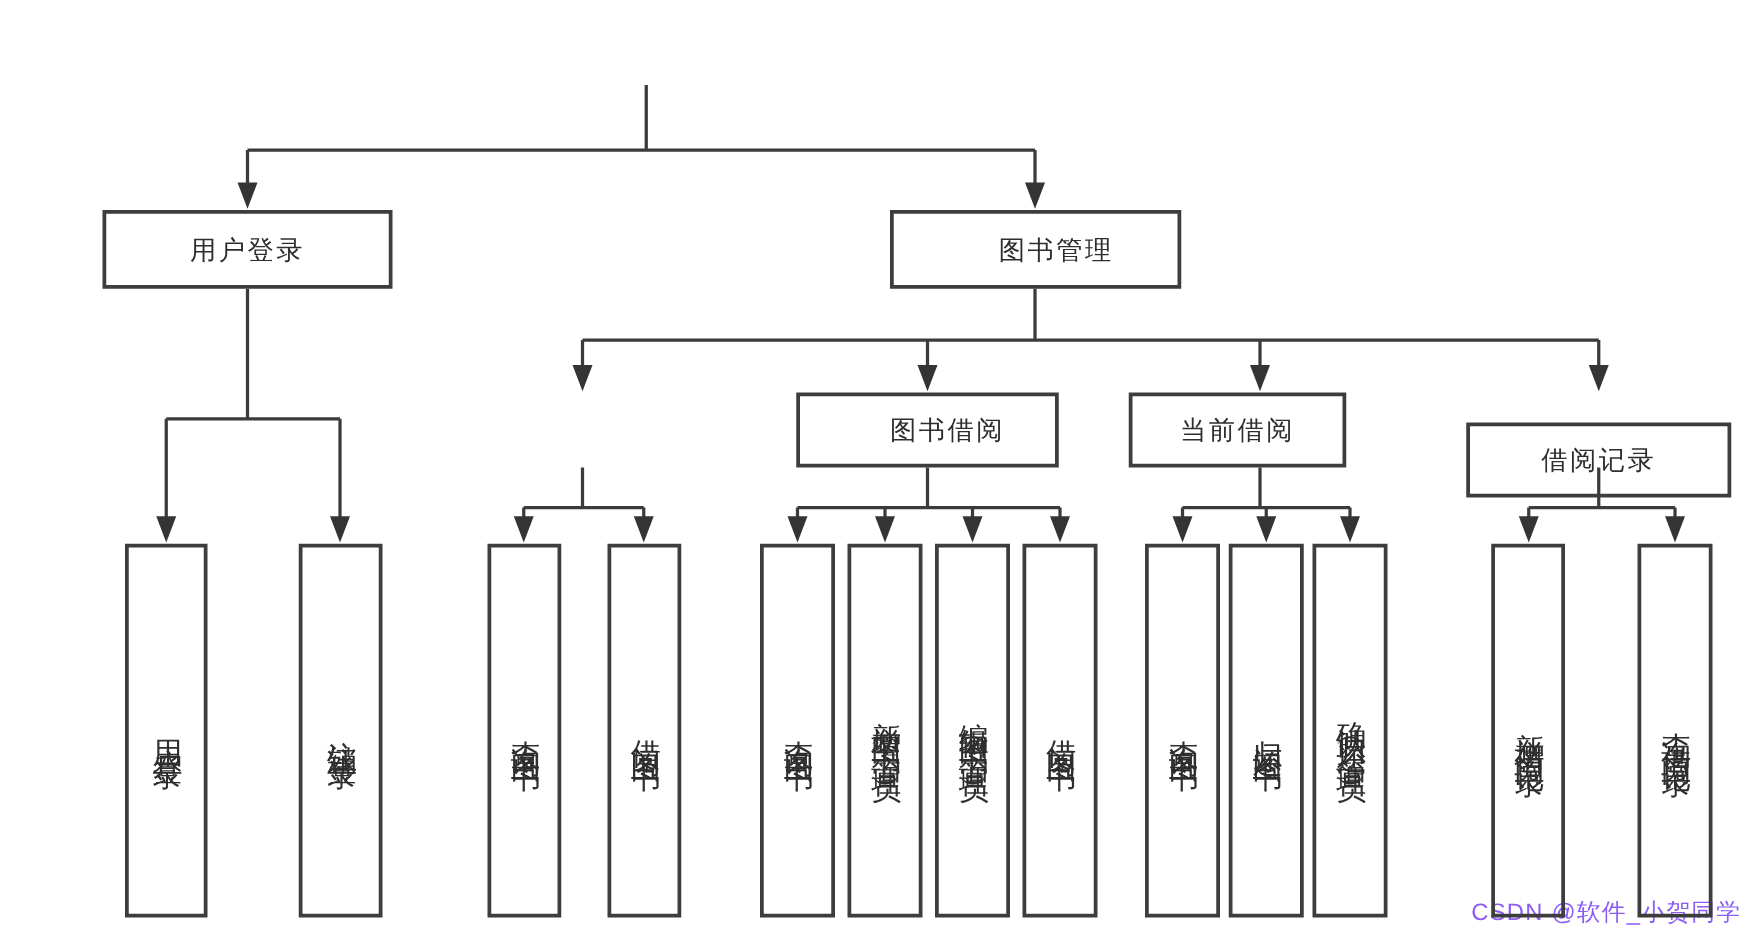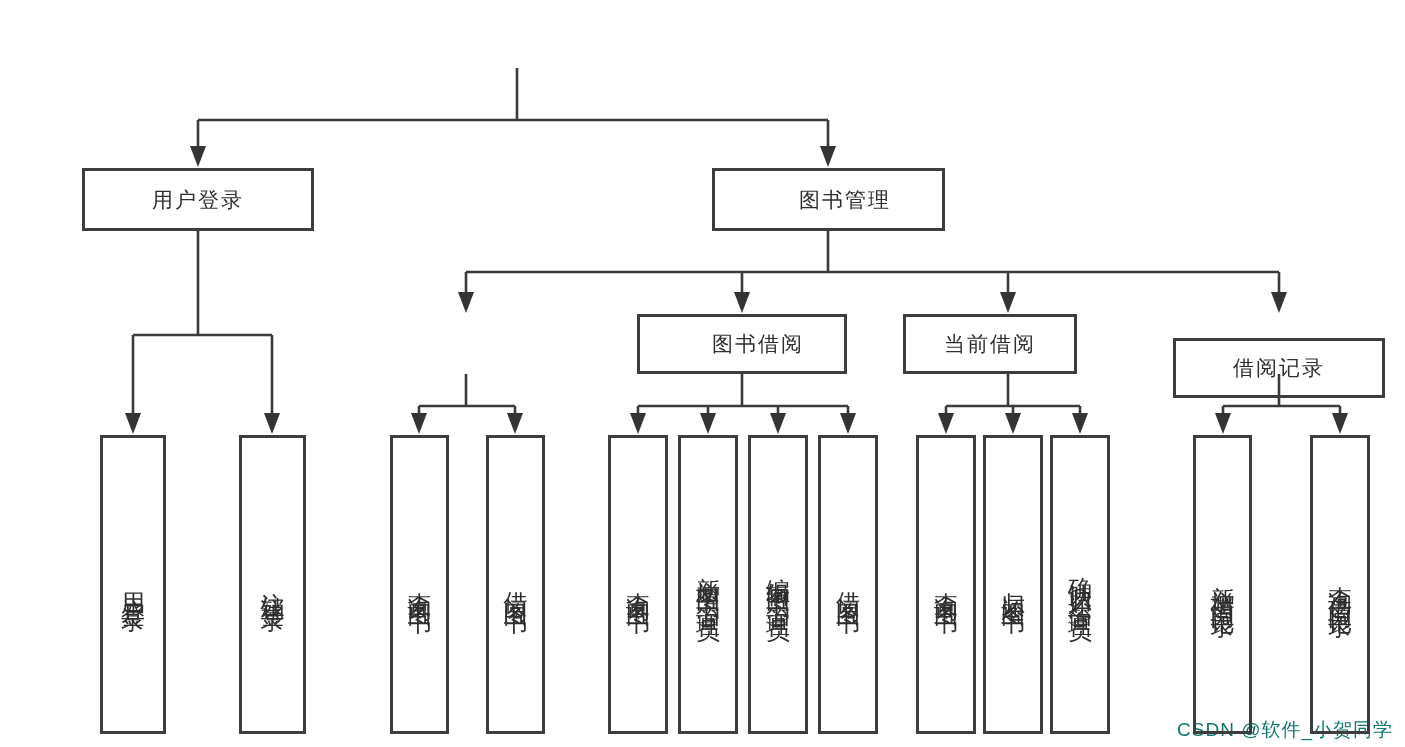--- a/index.html
+++ b/index.html
@@ -63,21 +63,21 @@
   .l-g4b { left: 983px; width: 60px; }
   .l-g4c { left:1050px; width: 60px; }
   .l-g5a { left:1193px; width: 59px; }
   .l-g5b { left:1310px; width: 60px; }
   #watermark {
     position: absolute;
     right: 12px;
     bottom: 4px;
     z-index: 0;
     font-size: 19px;
-    color: #0f766e;
+    color: #8b5cf6;
     letter-spacing: 1px;
     white-space: nowrap;
   }
 </style>
 </head>
 <body>
 
 <div id="stage">
 
   <svg id="connectors" width="1405" height="747" viewBox="0 0 1405 747" aria-hidden="true">

